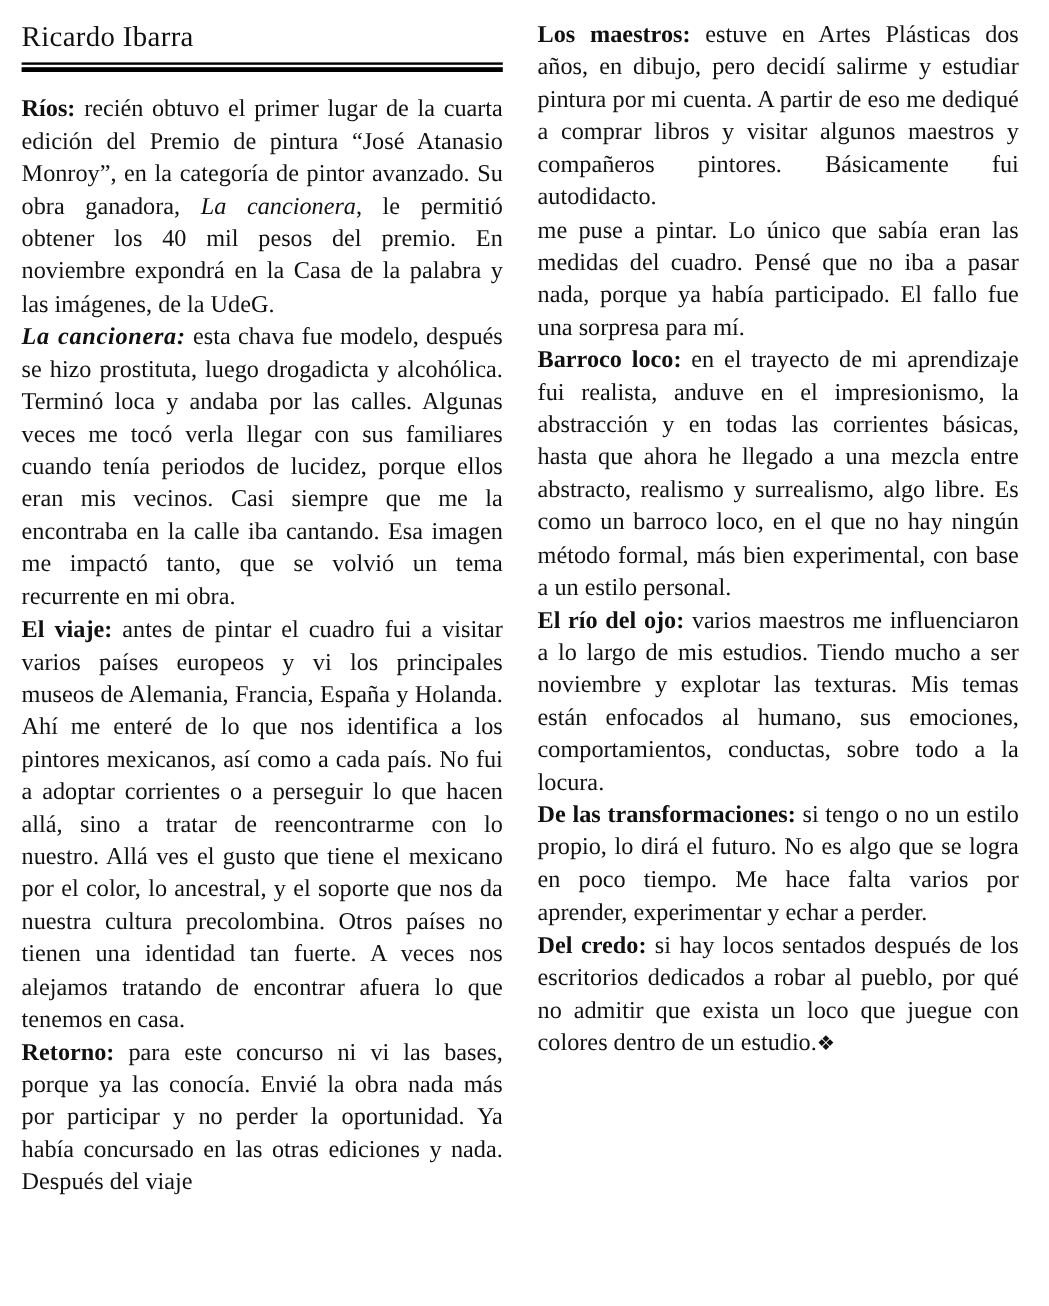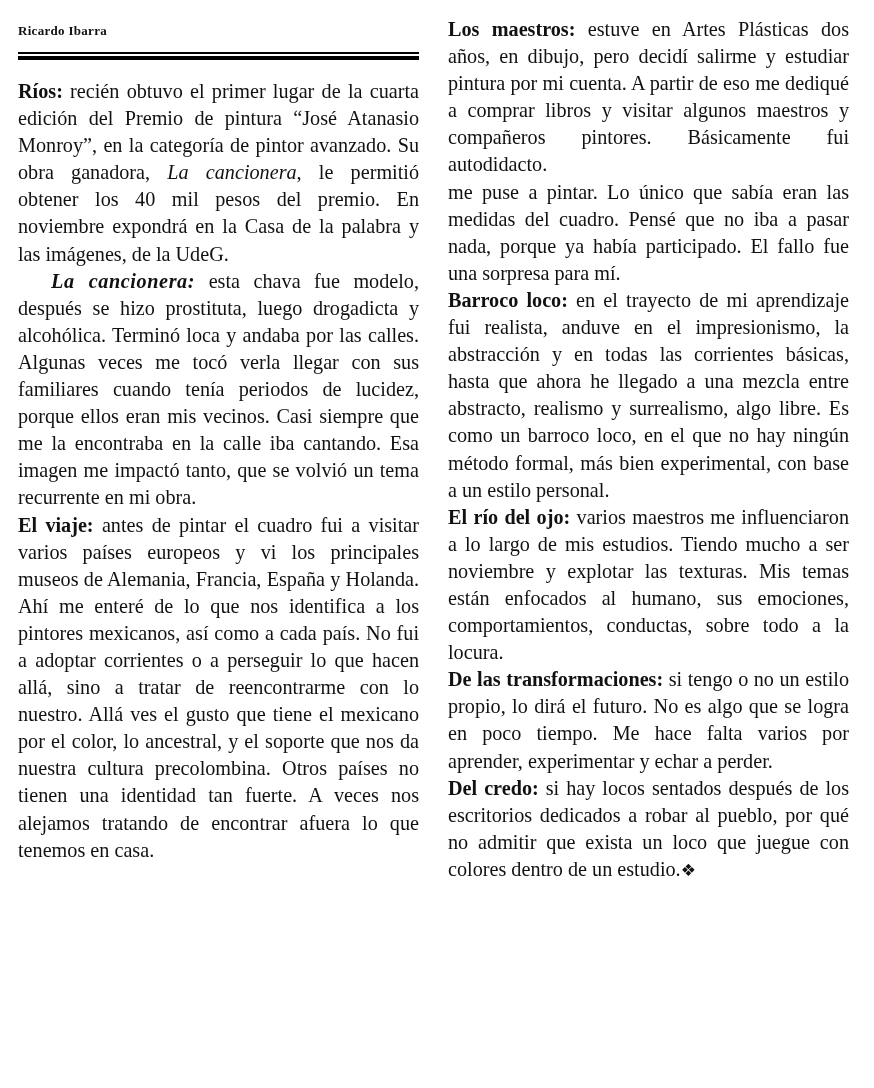--- a/index.html
+++ b/index.html
@@ -13,58 +13,59 @@
     width: 401px;
     font-family: "Liberation Serif", "DejaVu Serif", serif;
     font-size: 20.2px;
     line-height: 27.1px;
     text-align: justify;
     hyphens: none;
   }
   .col-left { left: 18px; top: 16px; }
   .col-right { left: 448px; top: 16px; }
   .byline {
-    font-weight: bold;
-    font-size: 13px;
+    font-weight: normal;
+    font-size: 24px;
     line-height: 28px;
     letter-spacing: 0.3px;
     margin: 0;
     padding-top: 1px;
   }
   .rule {
     margin-top: 7px;
     height: 8px;
     position: relative;
   }
   .rule .thin { position: absolute; left: 0; right: 0; top: 0; height: 1.5px; background: #000; }
   .rule .thick { position: absolute; left: 0; right: 0; top: 3.5px; height: 4px; background: #000; }
   .spacer { height: 18px; }
   p.para { margin: 0; }
   .lead { font-weight: bold; }
-  .lead-italic { font-weight: bold; font-style: italic; letter-spacing: 0.6px; margin-left: 33px; }
+  .lead-italic { font-weight: bold; font-style: italic; letter-spacing: 0.6px; }
   .title-italic { font-style: italic; }
   .endmark { font-size: 17px; }
 </style>
 </head>
 <body>
 
 <div class="col col-left">
   <h2 class="byline">Ricardo Ibarra</h2>
   <div class="rule">
     <div class="thin"></div>
     <div class="thick"></div>
   </div>
   <div class="spacer"></div>
 
   <p class="para"><span class="lead">Ríos:</span><span> recién obtuvo el primer lugar de la cuarta edición del Premio de pintura “José Atanasio Monroy”, en la categoría de pintor avanzado. Su obra ganadora, </span><span class="title-italic">La cancionera</span><span>, le permitió obtener los 40 mil pesos del premio. En noviembre expondrá en la Casa de la palabra y las imágenes, de la UdeG.</span></p>
 
   <p class="para"><span class="lead-italic">La cancionera:</span><span> esta chava fue modelo, después se hizo prostituta, luego drogadicta y alcohólica. Terminó loca y andaba por las calles. Algunas veces me tocó verla llegar con sus familiares cuando tenía periodos de lucidez, porque ellos eran mis vecinos. Casi siempre que me la encontraba en la calle iba cantando. Esa imagen me impactó tanto, que se volvió un tema recurrente en mi obra.</span></p>
 
   <p class="para"><span class="lead">El viaje:</span><span> antes de pintar el cuadro fui a visitar varios países europeos y vi los principales museos de Alemania, Francia, España y Holanda. Ahí me enteré de lo que nos identifica a los pintores mexicanos, así como a cada país. No fui a adoptar corrientes o a perseguir lo que hacen allá, sino a tratar de reencontrarme con lo nuestro. Allá ves el gusto que tiene el mexicano por el color, lo ancestral, y el soporte que nos da nuestra cultura precolombina. Otros países no tienen una identidad tan fuerte. A veces nos alejamos tratando de encontrar afuera lo que tenemos en casa.</span></p>
 
+  <p class="para"><span class="lead">Retorno:</span><span> para este concurso ni vi las bases, porque ya las conocía. Envié la obra nada más por participar y no perder la oportunidad. Ya había concursado en las otras ediciones y nada. Después del viaje</span></p>
 </div>
 
 <div class="col col-right">
   <p class="para"><span class="lead">Los maestros:</span><span> estuve en Artes Plásticas dos años, en dibujo, pero decidí salirme y estudiar pintura por mi cuenta. A partir de eso me dediqué a comprar libros y visitar algunos maestros y compañeros pintores. Básicamente fui autodidacto.</span></p>
 
   <p class="para"><span>me puse a pintar. Lo único que sabía eran las medidas del cuadro. Pensé que no iba a pasar nada, porque ya había participado. El fallo fue una sorpresa para mí.</span></p>
 
   <p class="para"><span class="lead">Barroco loco:</span><span> en el trayecto de mi aprendizaje fui realista, anduve en el impresionismo, la abstracción y en todas las corrientes básicas, hasta que ahora he llegado a una mezcla entre abstracto, realismo y surrealismo, algo libre. Es como un barroco loco, en el que no hay ningún método formal, más bien experimental, con base a un estilo personal.</span></p>
 
   <p class="para"><span class="lead">El río del ojo:</span><span> varios maestros me influenciaron a lo largo de mis estudios. Tiendo mucho a ser noviembre y explotar las texturas. Mis temas están enfocados al humano, sus emociones, comportamientos, conductas, sobre todo a la locura.</span></p>

